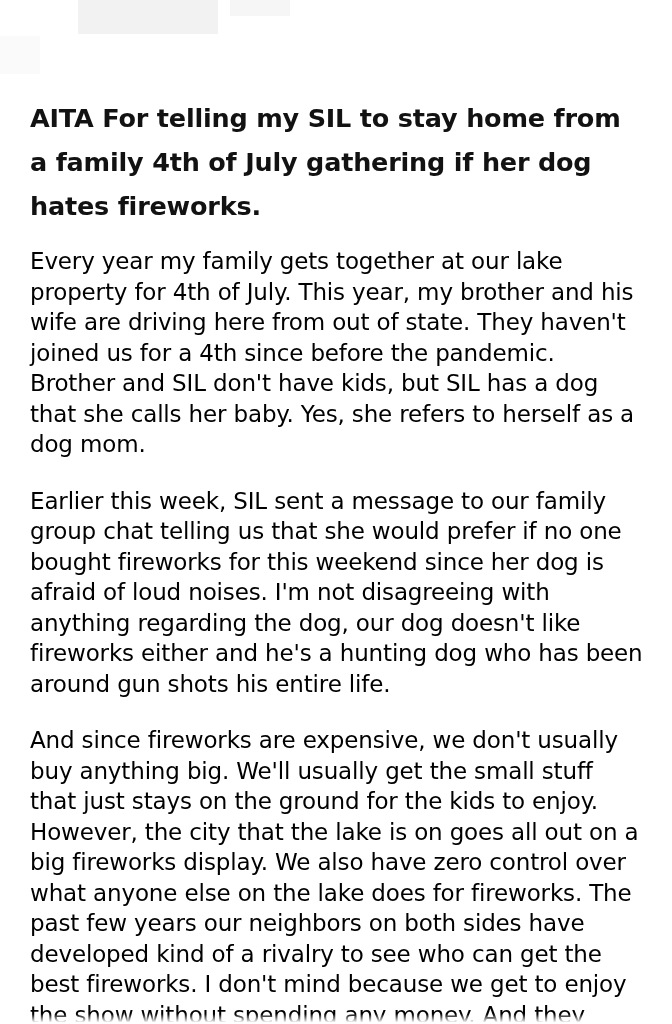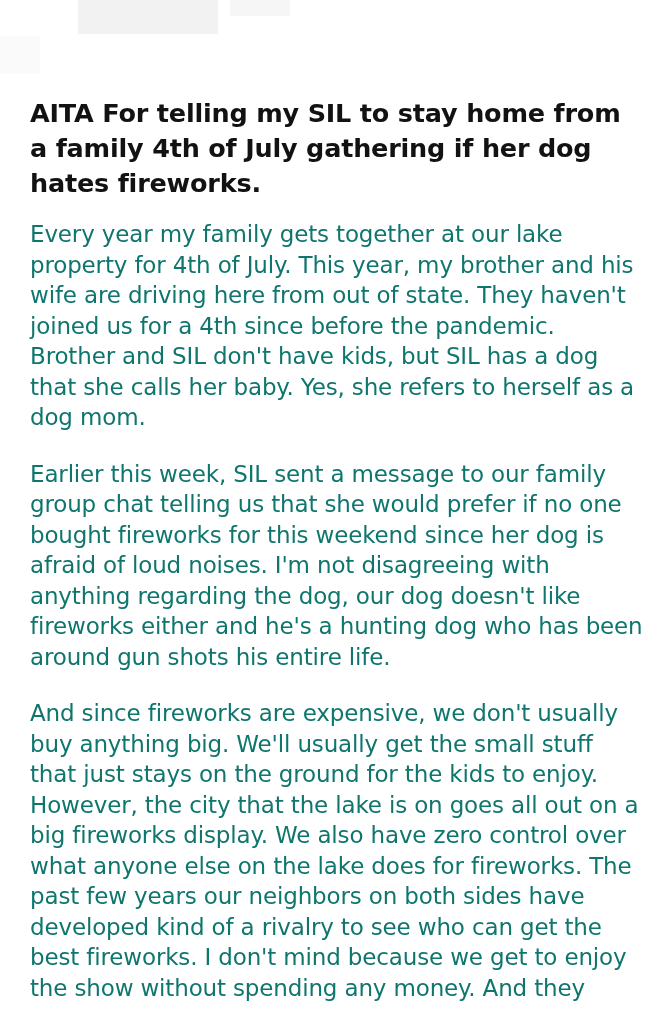--- a/index.html
+++ b/index.html
@@ -54,31 +54,31 @@
     background: #fafafa;
   }
   .content {
     position: absolute;
     top: 96px;
     left: 30px;
     width: 616px;
   }
   .post-title {
     font-size: 25.5px;
-    line-height: 35px;
+    line-height: 44px;
     font-weight: bold;
     color: #121212;
     letter-spacing: -0.2px;
     margin: 0 0 18px 0;
     width: 600px;
   }
   .post-body p {
     font-size: 23px;
     line-height: 30.5px;
-    color: #0f766e;
+    color: #000000;
     margin: 0 0 26px 0;
     letter-spacing: -0.15px;
     width: 616px;
   }
   .post-body p:last-child {
     margin-bottom: 12px;
   }
   .fade-bottom {
     position: absolute;
     left: 0;

